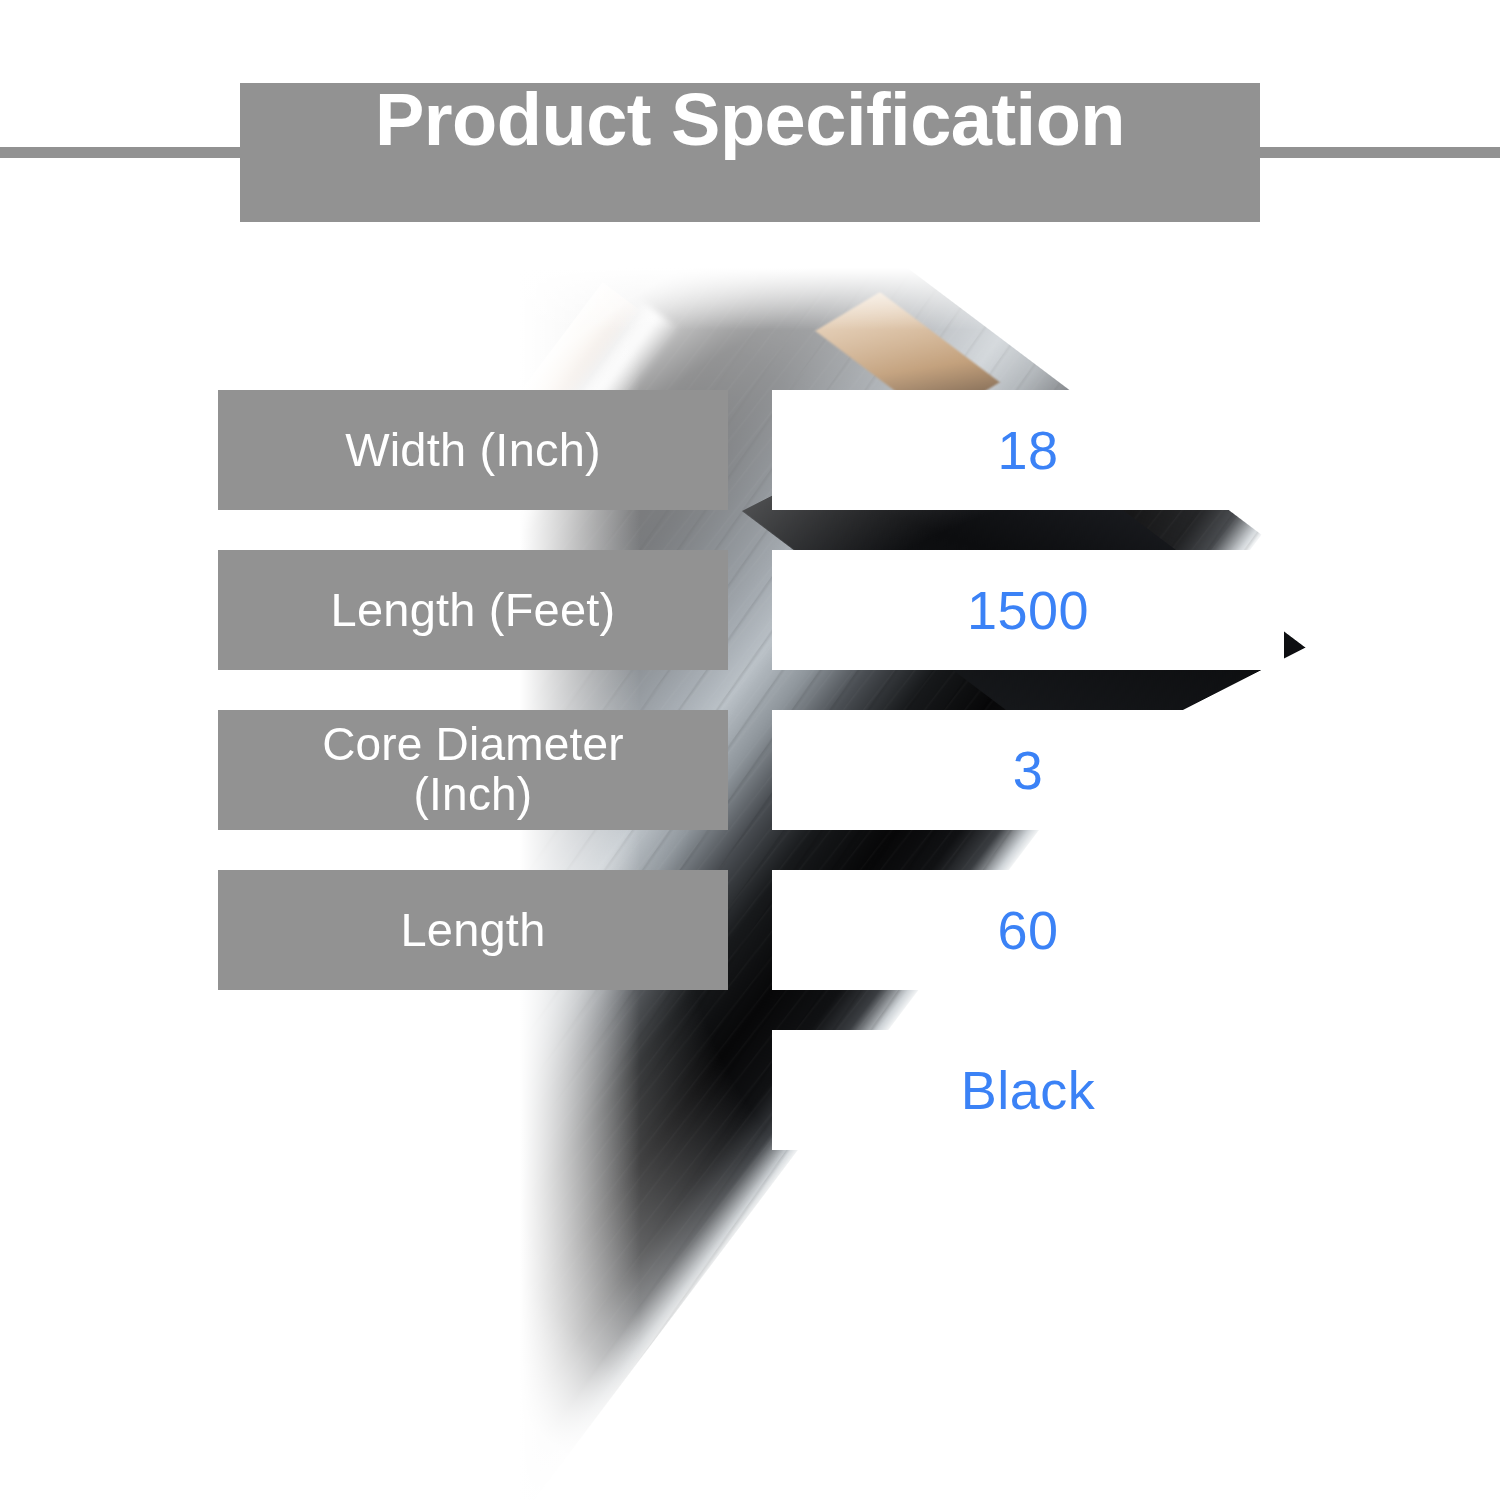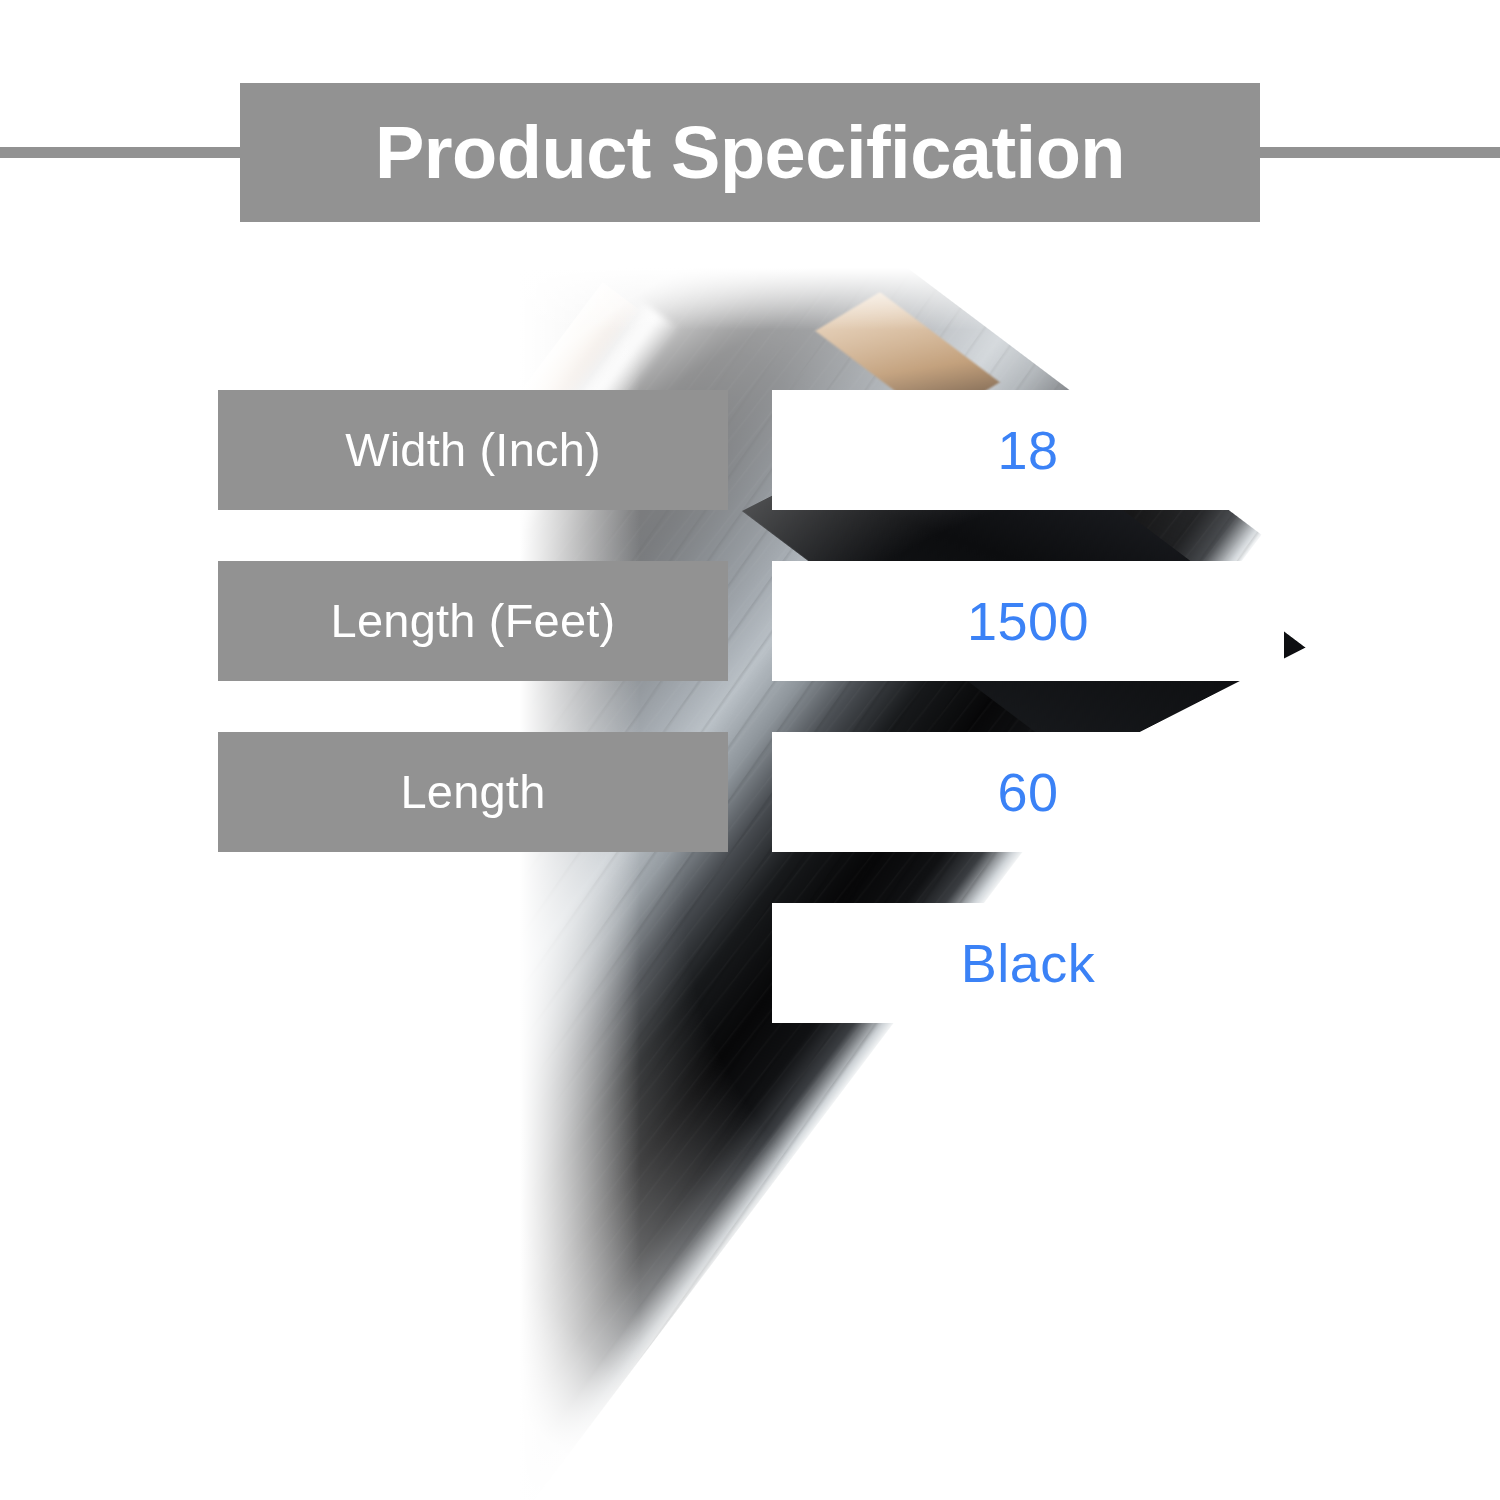--- a/index.html
+++ b/index.html
@@ -171,21 +171,21 @@
   .title-rule.right { right: 0px; width: 250px; }
 
   .title-banner {
     position: absolute;
     left: 240px;
     top: 83px;
     width: 1020px;
     height: 139px;
     background: #929292;
     display: flex;
-    align-items: center;
+    align-items: flex-start;
     justify-content: center;
     z-index: 2;
   }
 
   .title-text {
     color: #ffffff;
     font-size: 74px;
     font-weight: 700;
     letter-spacing: -0.5px;
     line-height: 1;
@@ -197,21 +197,21 @@
     position: absolute;
     left: 218px;
     top: 390px;
     width: 1066px;
     z-index: 2;
   }
 
   .spec-row {
     position: relative;
     height: 120px;
-    margin-bottom: 51px;
+    margin-bottom: 40px;
   }
   .spec-row:last-child { margin-bottom: 0; }
 
   .spec-label {
     position: absolute;
     left: 0px;
     top: 0px;
     width: 510px;
     height: 120px;
     background: #929292;
@@ -291,20 +291,28 @@
 
     <div class="spec-row">
       <div class="spec-label">
         <span class="spec-label-text">Length (Feet)</span>
       </div>
       <div class="spec-value">
         <span class="spec-value-text">1500</span>
       </div>
     </div>
 
+    <div class="spec-row">
+      <div class="spec-label">
+        <span class="spec-label-text two-line"><span>Core Diameter</span><br><span>(Inch)</span></span>
+      </div>
+      <div class="spec-value">
+        <span class="spec-value-text">3</span>
+      </div>
+    </div>
 
     <div class="spec-row">
       <div class="spec-label">
         <span class="spec-label-text">Length</span>
       </div>
       <div class="spec-value">
         <span class="spec-value-text">60</span>
       </div>
     </div>
 

